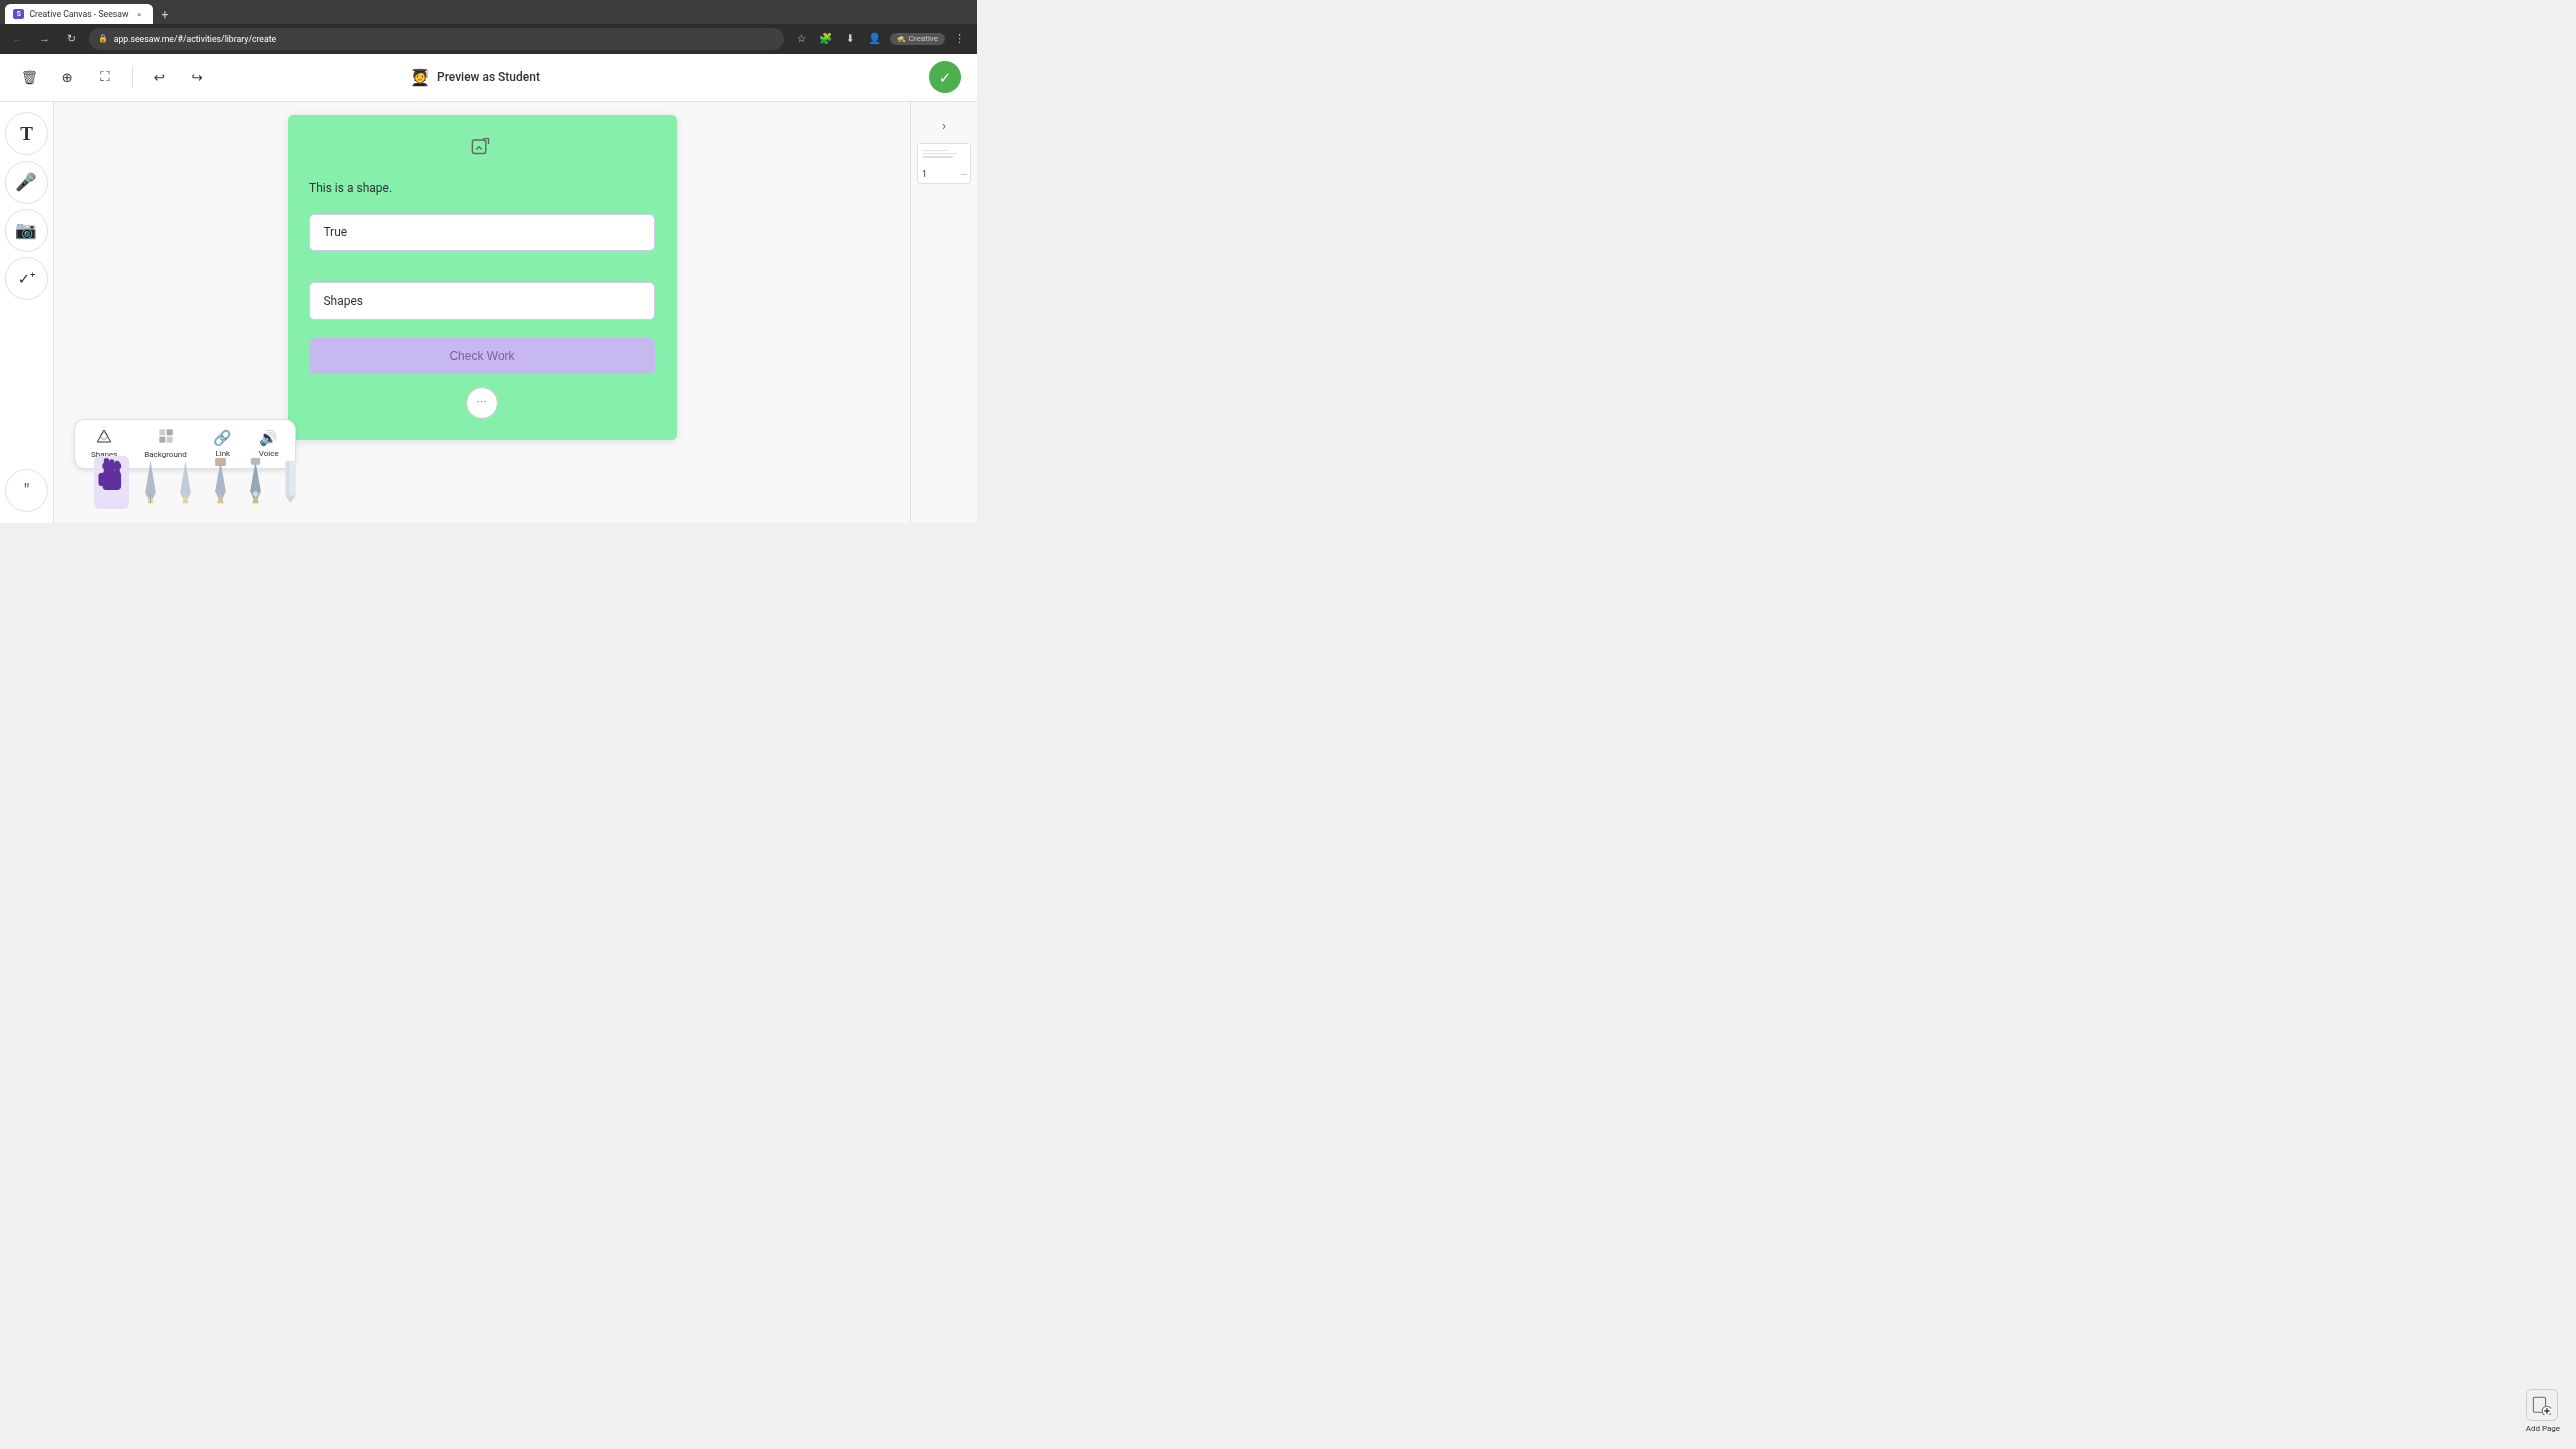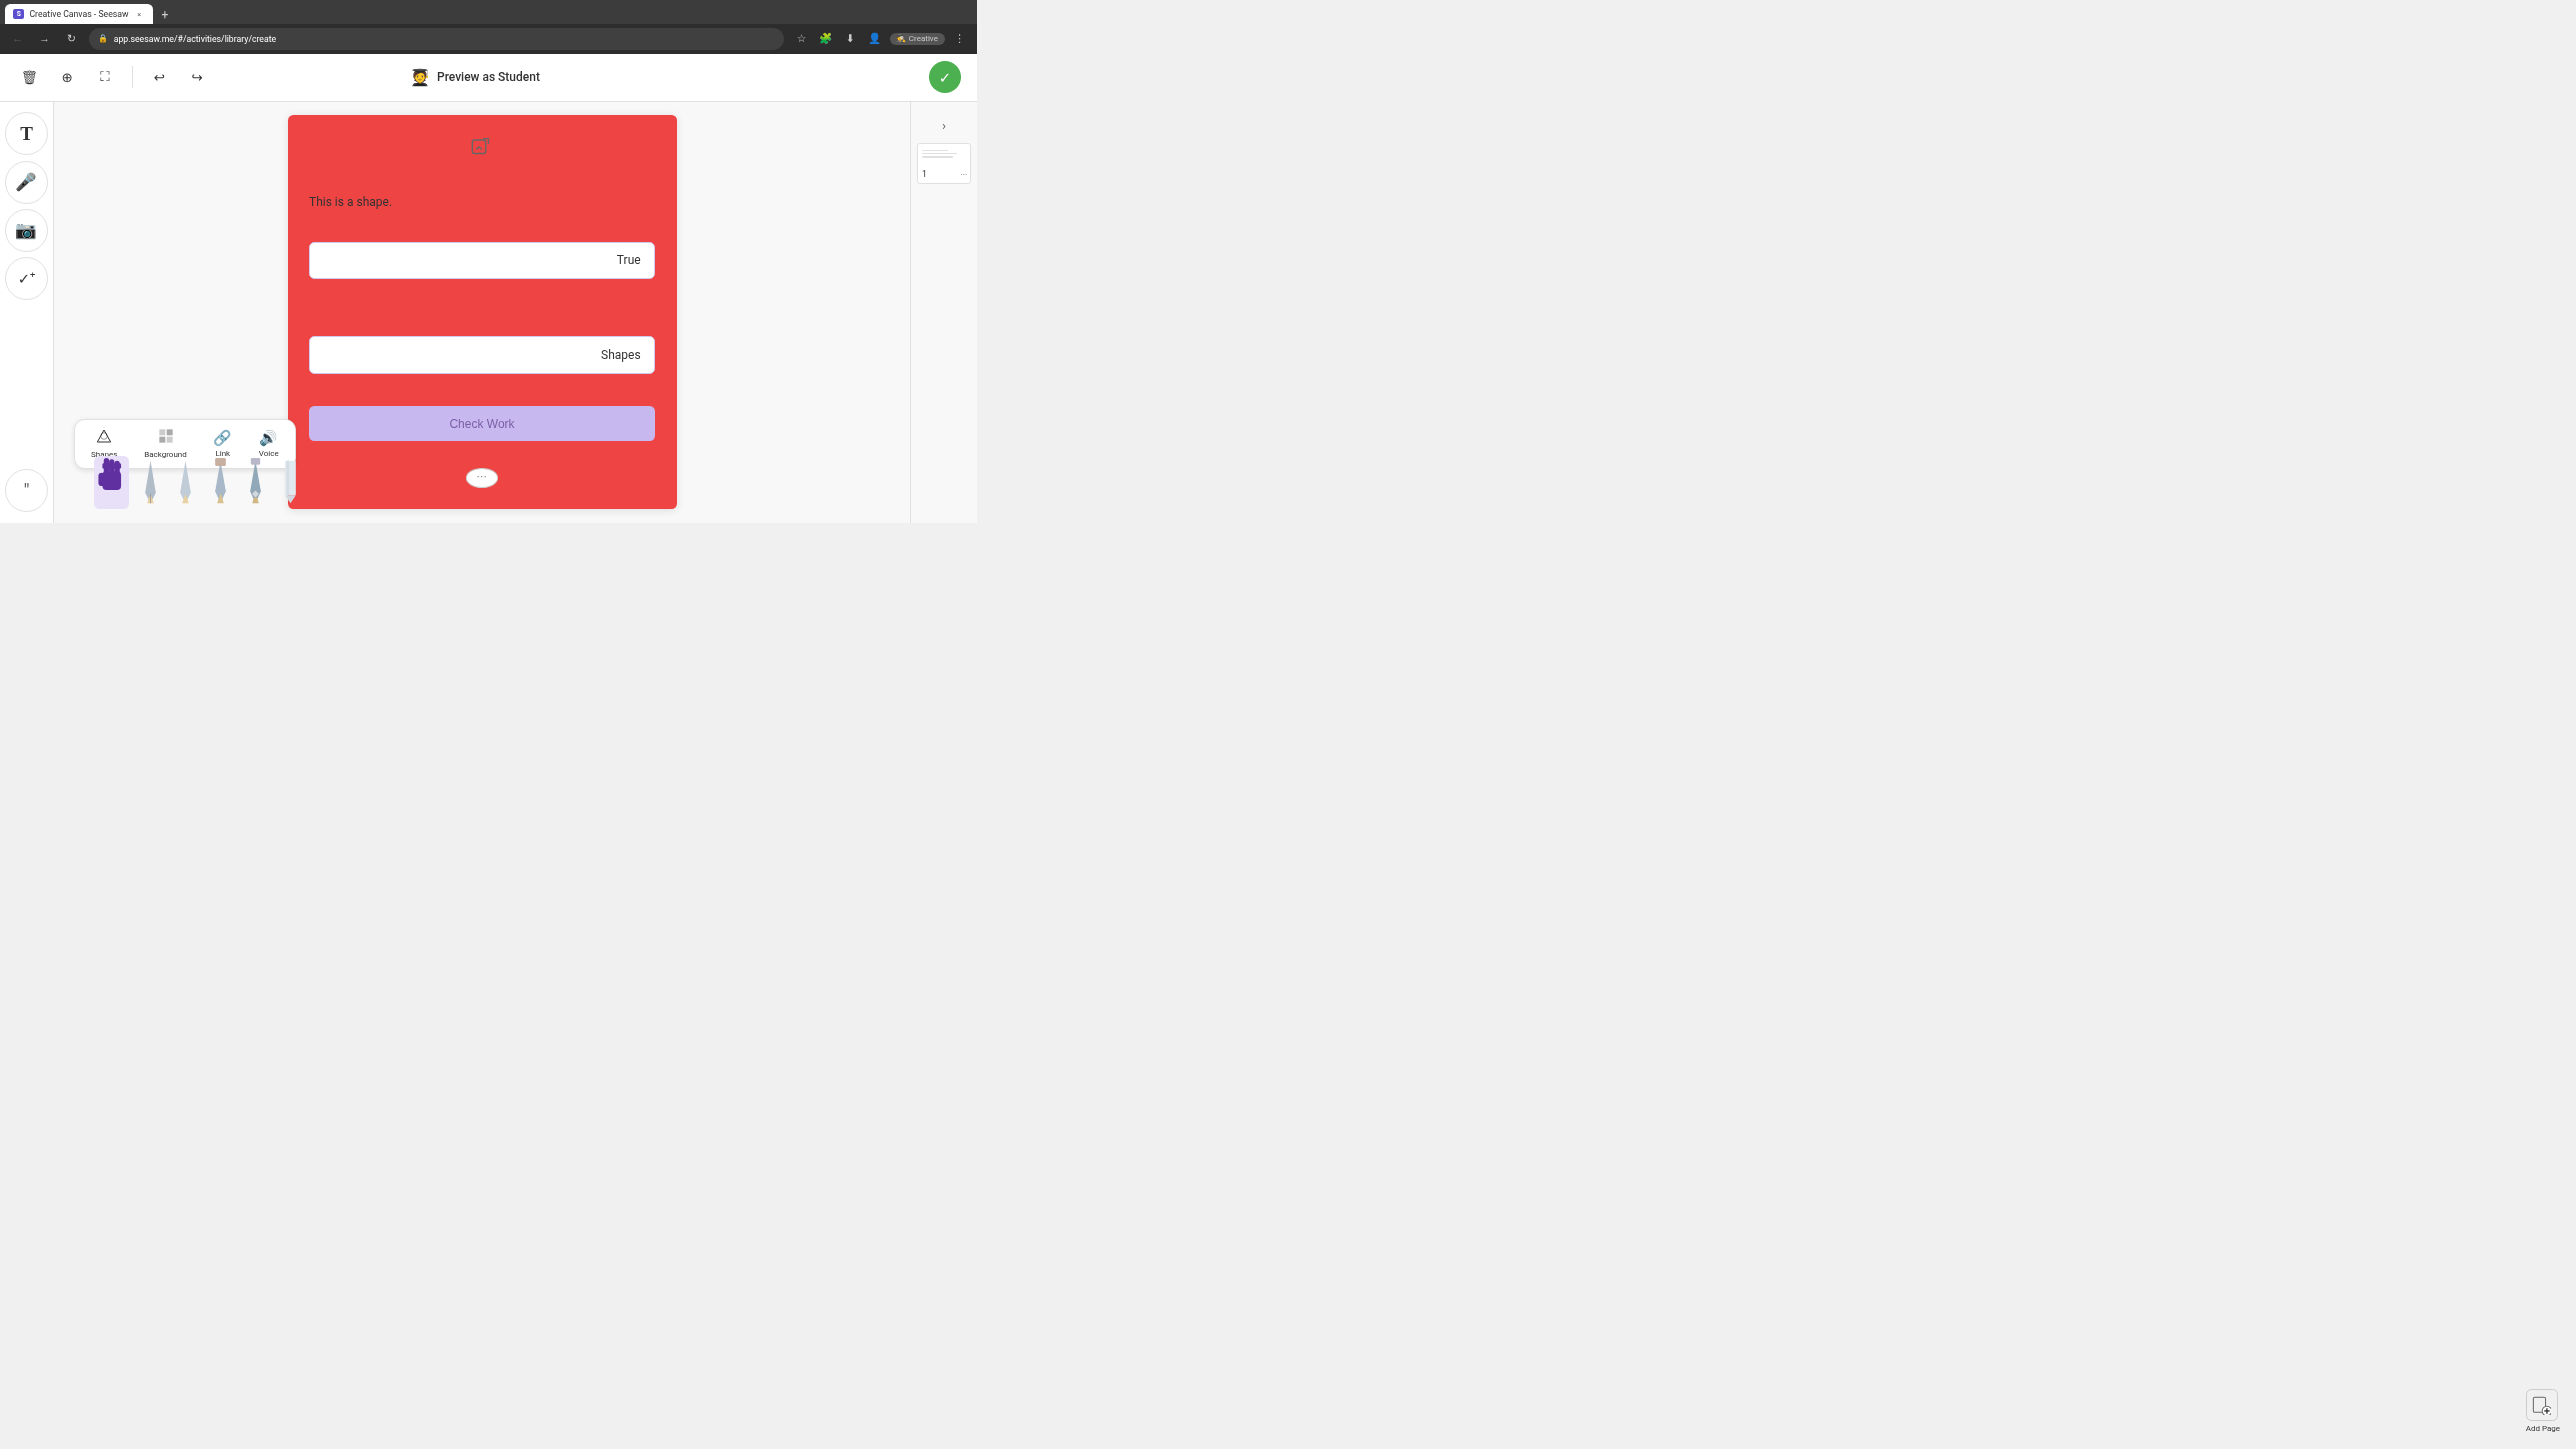--- a/index.html
+++ b/index.html
@@ -200,31 +200,31 @@
       flex: 1;
       background: #f8f8f8;
       display: flex;
       flex-direction: column;
       align-items: center;
       padding: 13.4px;
       overflow: hidden;
       position: relative;
     }
     .canvas-page {
-      background: #ef4444;
+      background: #86efac;
       border-radius: 5.4px;
       box-shadow: 0 1.3px 8px rgba(0,0,0,0.1);
       width: 389px;
       min-height: 268px;
       padding: 21.5px;
       position: relative;
       display: flex;
       flex-direction: column;
       align-items: flex-start;
-      gap: 27px;
+      gap: 13px;
     }
     .page-media-icon {
       color: #666;
       font-size: 16px;
       align-self: center;
       margin-bottom: 5.4px;
     }
     .question-text {
       font-size: 12px;
       color: #333;
@@ -232,21 +232,20 @@
     }
     .answer-option {
       width: 100%;
       border: 1.3px solid #d0c8f0;
       border-radius: 5.4px;
       padding: 10.7px 13.4px;
       font-size: 12px;
       color: #333;
       background: #fff;
       cursor: pointer;
-      text-align: right;
     }
     .check-work-btn {
       width: 100%;
       background: #c8b8f0;
       border: none;
       border-radius: 5.4px;
       padding: 10.7px;
       font-size: 12px;
       font-weight: 400;
       color: #7b5ea7;

